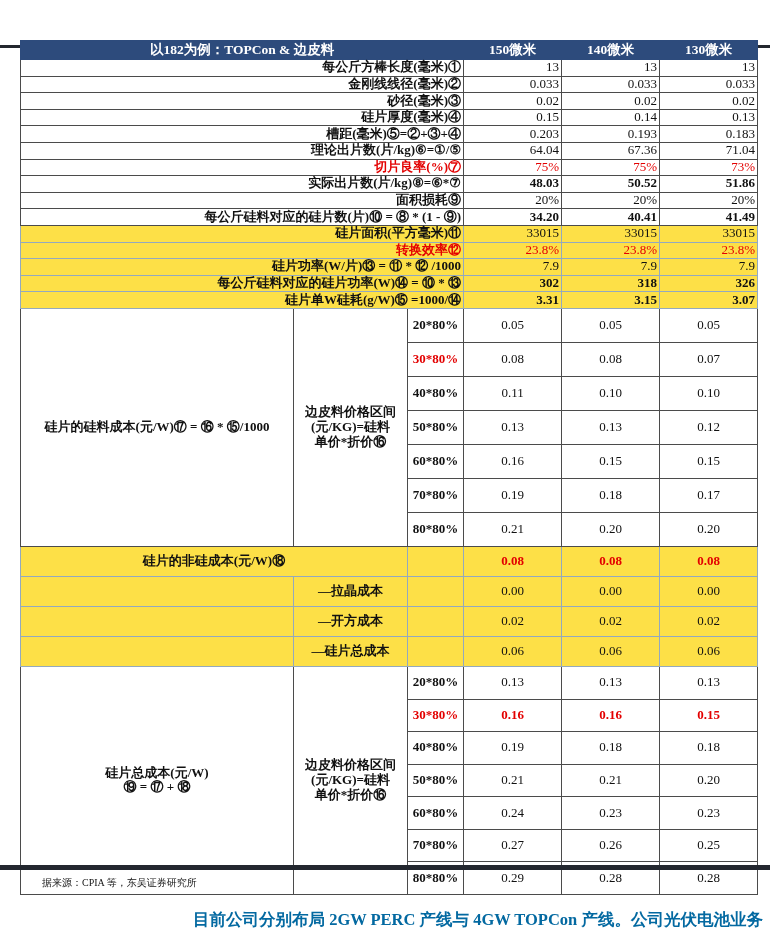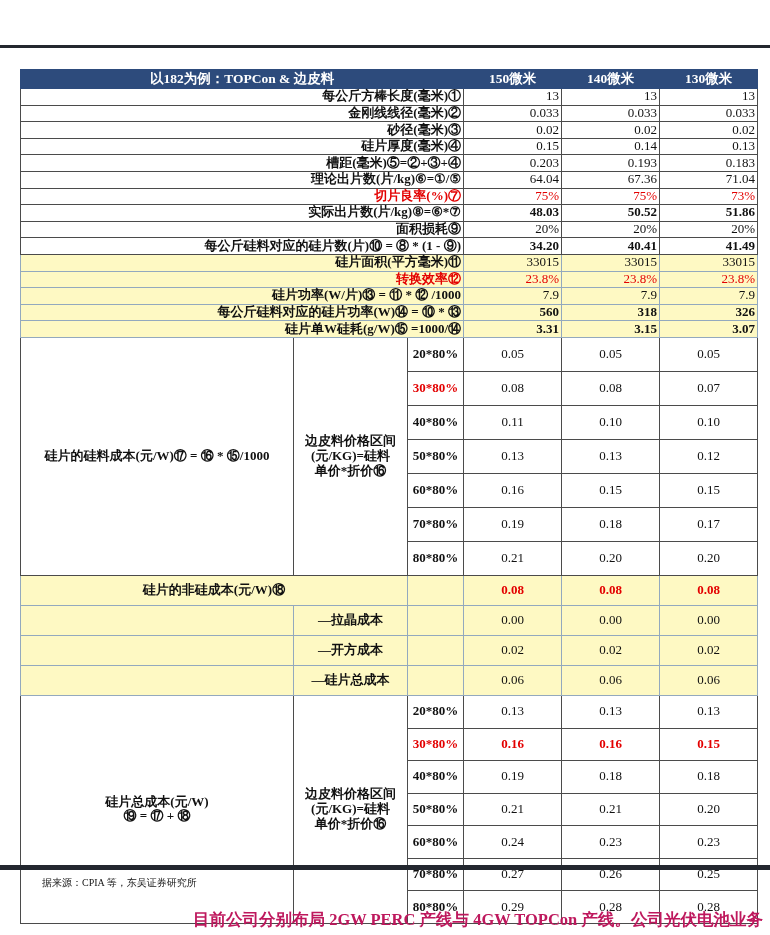--- a/index.html
+++ b/index.html
@@ -8,38 +8,38 @@
     position:relative; width:770px; height:935px; background:#ffffff;
     overflow:hidden; font-family:"Liberation Serif", serif;
   }
   .title {
     position:absolute; left:0; top:11px; font-size:15.5px; font-weight:bold;
     color:#1f3864; white-space:nowrap; letter-spacing:0.2px;
   }
   .title-rule { position:absolute; left:0; top:45px; width:770px; height:3px; background:#23272f; }
   .bottom-rule { position:absolute; left:0; top:865px; width:770px; height:5px; background:#23272f; }
   .source-note { position:absolute; left:1px; top:876px; font-size:10px; color:#141414; white-space:nowrap;margin-left:41px; }
-  .footer-par { position:absolute; left:193px; top:909px; font-size:16.5px; font-weight:bold; color:#be185d; white-space:nowrap; }
-
-  .table-wrap { position:absolute; left:20px; top:69px; }
+  .footer-par { position:absolute; left:193px; top:909px; font-size:16.5px; font-weight:bold; color:#0369a1; white-space:nowrap; }
+
+  .table-wrap { position:absolute; left:20px; top:40px; }
   table { border-collapse:collapse; table-layout:fixed; width:737px; }
   td {
     border:1px solid #4b4b4b; text-align:center; vertical-align:middle;
     font-size:13px; color:#111; padding:0 2px; position:relative;
     font-family:"Liberation Serif", serif; line-height:1.15;
   }
   
   .r-head td { background:#2d4b7c; color:#ffffff; font-weight:bold; height:19px; font-size:13.5px; border-color:#2d4b7c; }
   .r-head td.head-col { border-left:1px solid #dfe7f0; }
   
   .r-param td { height:16.6px;text-align:right; }
   .r-thin  td { height:30px; }
   .r-secA  td { height:34px; }
   .r-secB  td { height:32.6px; }
-  tr.shade td { background:#fef9c3; border-color:#93a9be; }
+  tr.shade td { background:#fde047; border-color:#93a9be; }
   .lbl  { font-weight:bold; }
   .tier { font-weight:bold; }
   .bold { font-weight:bold; }
   .red  { color:#e30000; }
   .big-label { font-weight:bold; white-space:pre-line; }
   .mid-label { font-weight:bold; white-space:pre-line; }
 </style>
 </head>
 <body>
 
@@ -136,21 +136,21 @@
             <td class="val red">23.8%</td>
           </tr>
           <tr class="r-param shade">
             <td class="lbl" colspan="3">硅片功率(W/片)⑬ = ⑪ * ⑫ /1000</td>
             <td class="val">7.9</td>
             <td class="val">7.9</td>
             <td class="val">7.9</td>
           </tr>
           <tr class="r-param shade">
             <td class="lbl" colspan="3">每公斤硅料对应的硅片功率(W)⑭ = ⑩ * ⑬</td>
-            <td class="val bold">560</td>
+            <td class="val bold">302</td>
             <td class="val bold">318</td>
             <td class="val bold">326</td>
           </tr>
           <tr class="r-param shade">
             <td class="lbl" colspan="3">硅片单W硅耗(g/W)⑮ =1000/⑭</td>
             <td class="val bold">3.31</td>
             <td class="val bold">3.15</td>
             <td class="val bold">3.07</td>
           </tr>
           <tr class="r-secA">

